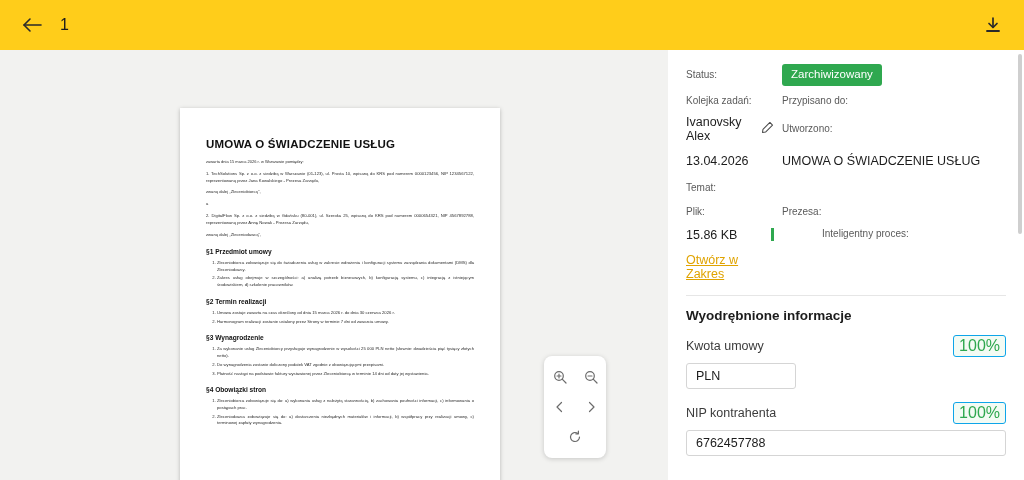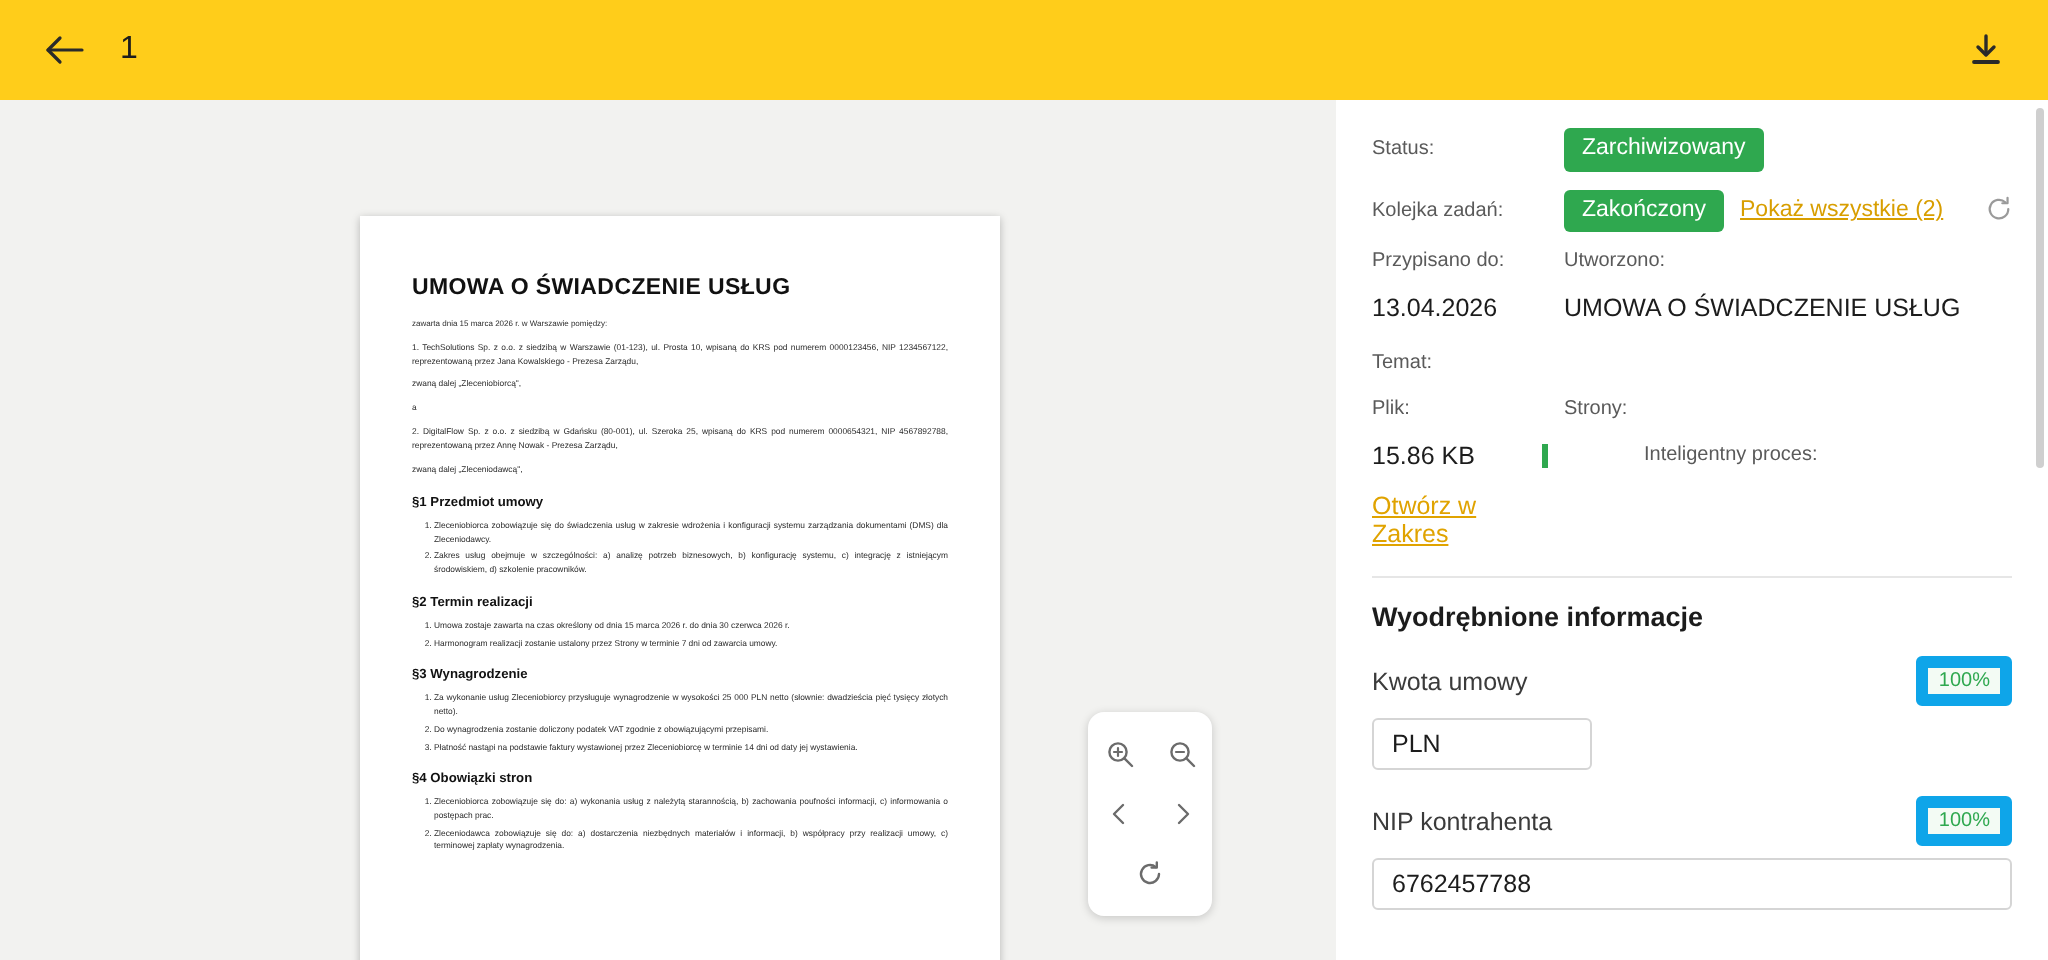--- a/index.html
+++ b/index.html
@@ -205,23 +205,23 @@
     display: flex;
     align-items: center;
     justify-content: space-between;
     margin-bottom: 6px;
   }
   .field-name {
     font-size: 12.5px;
     color: #3b3b3b;
   }
   .conf {
-    font-size: 10px;
+    font-size: 16px;
     color: #2fa84f;
-    border: 6px solid #0ea5e9;
+    border: 1px solid #0ea5e9;
     border-radius: 3px;
     padding: 1px 5px;
     background: #f3fbf4;
   }
   .field-inputs { display: flex; gap: 8px; }
   .txt {
     flex: 1;
     height: 26px;
     border: 1px solid #d5d5d5;
     border-radius: 3px;
@@ -343,44 +343,42 @@
       <div class="panel-scrollbar"></div>
 
       <div class="prop-grid">
 
         <div class="prop-label">Status:</div>
         <div class="prop-value">
           <span class="badge">Zarchiwizowany</span>
         </div>
 
         <div class="prop-label">Kolejka zadań:</div>
+
+        <div class="prop-label">Przypisano do:</div>
         <div class="prop-value">
-          <span class="badge">Zakończony</span>
-          <span class="link-warn">Pokaż wszystkie (2)</span>
-          <span class="refresh-icon">
+          <span>Ivanovsky Alex</span>
+          <span class="pencil-icon">
             <svg width="13" height="13" viewBox="0 0 14 14" fill="none" aria-hidden="true">
-              <path d="M12 7a5 5 0 1 1-1.6-3.6" stroke="#9a9a9a" stroke-width="1.2" stroke-linecap="round"></path>
-              <path d="M11.6 1v2.9H8.8" stroke="#9a9a9a" stroke-width="1.2" stroke-linecap="round" stroke-linejoin="round"></path>
+              <path d="M9.6 1.6l2.8 2.8L4.9 11.9 1.6 12.4l.5-3.3L9.6 1.6z" stroke="#4a4a4a" stroke-width="1.1" stroke-linejoin="round"></path>
             </svg>
           </span>
         </div>
 
-        <div class="prop-label">Przypisano do:</div>
-
         <div class="prop-label">Utworzono:</div>
         <div class="prop-value">13.04.2026</div>
 
         <div class="prop-value">UMOWA O ŚWIADCZENIE USŁUG</div>
 
         <div class="prop-label">Temat:</div>
         <div class="prop-value"></div>
 
         <div class="prop-label">Plik:</div>
 
-        <div class="prop-label">Strony:</div>
+        <div class="prop-label">Prezesa:</div>
         <div class="prop-value">15.86 KB</div>
 
         <div class="prop-label proc-row label-2line">Inteligentny proces:</div>
         <div class="prop-value">
           <span class="link-blue">Otwórz w Zakres</span>
         </div>
       </div>
 
       <div class="divider"></div>
 

